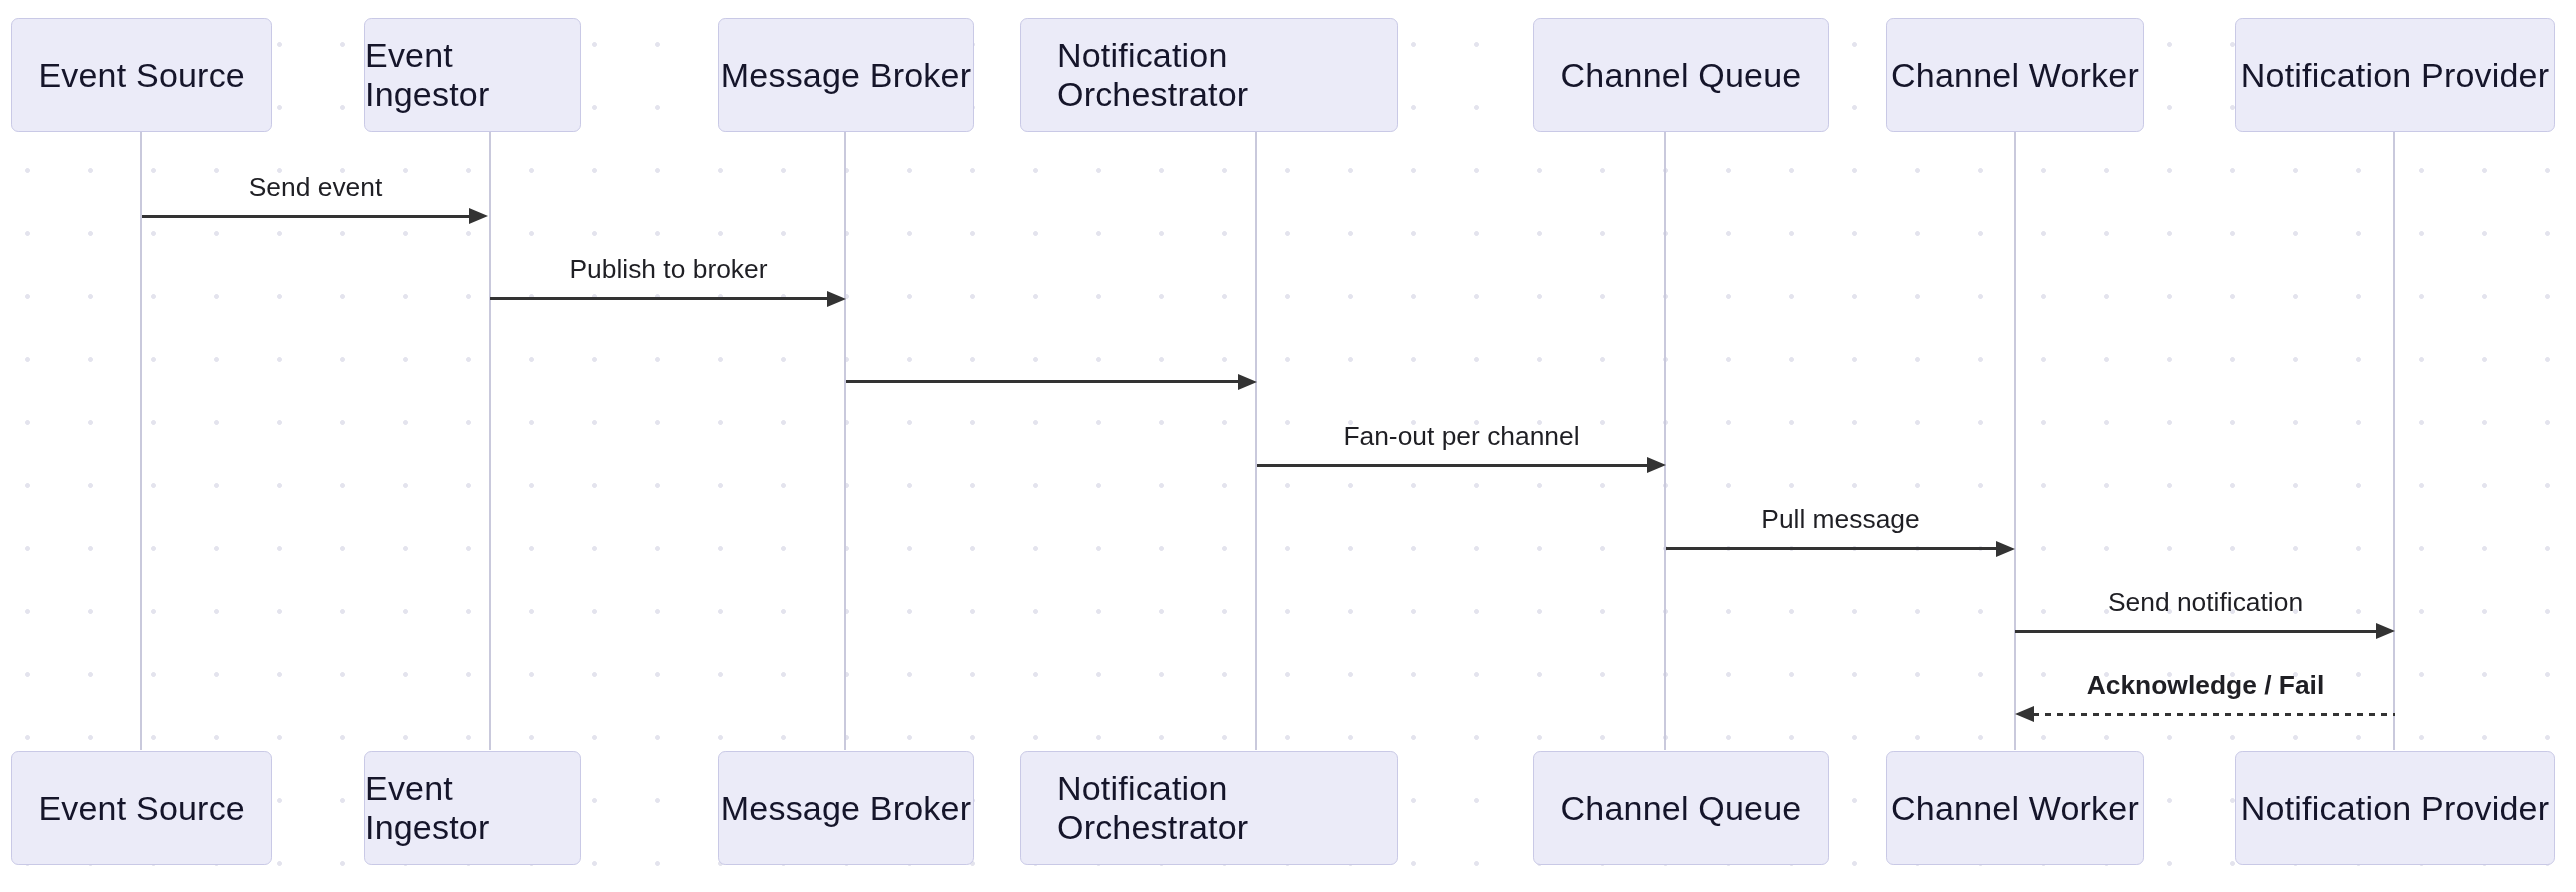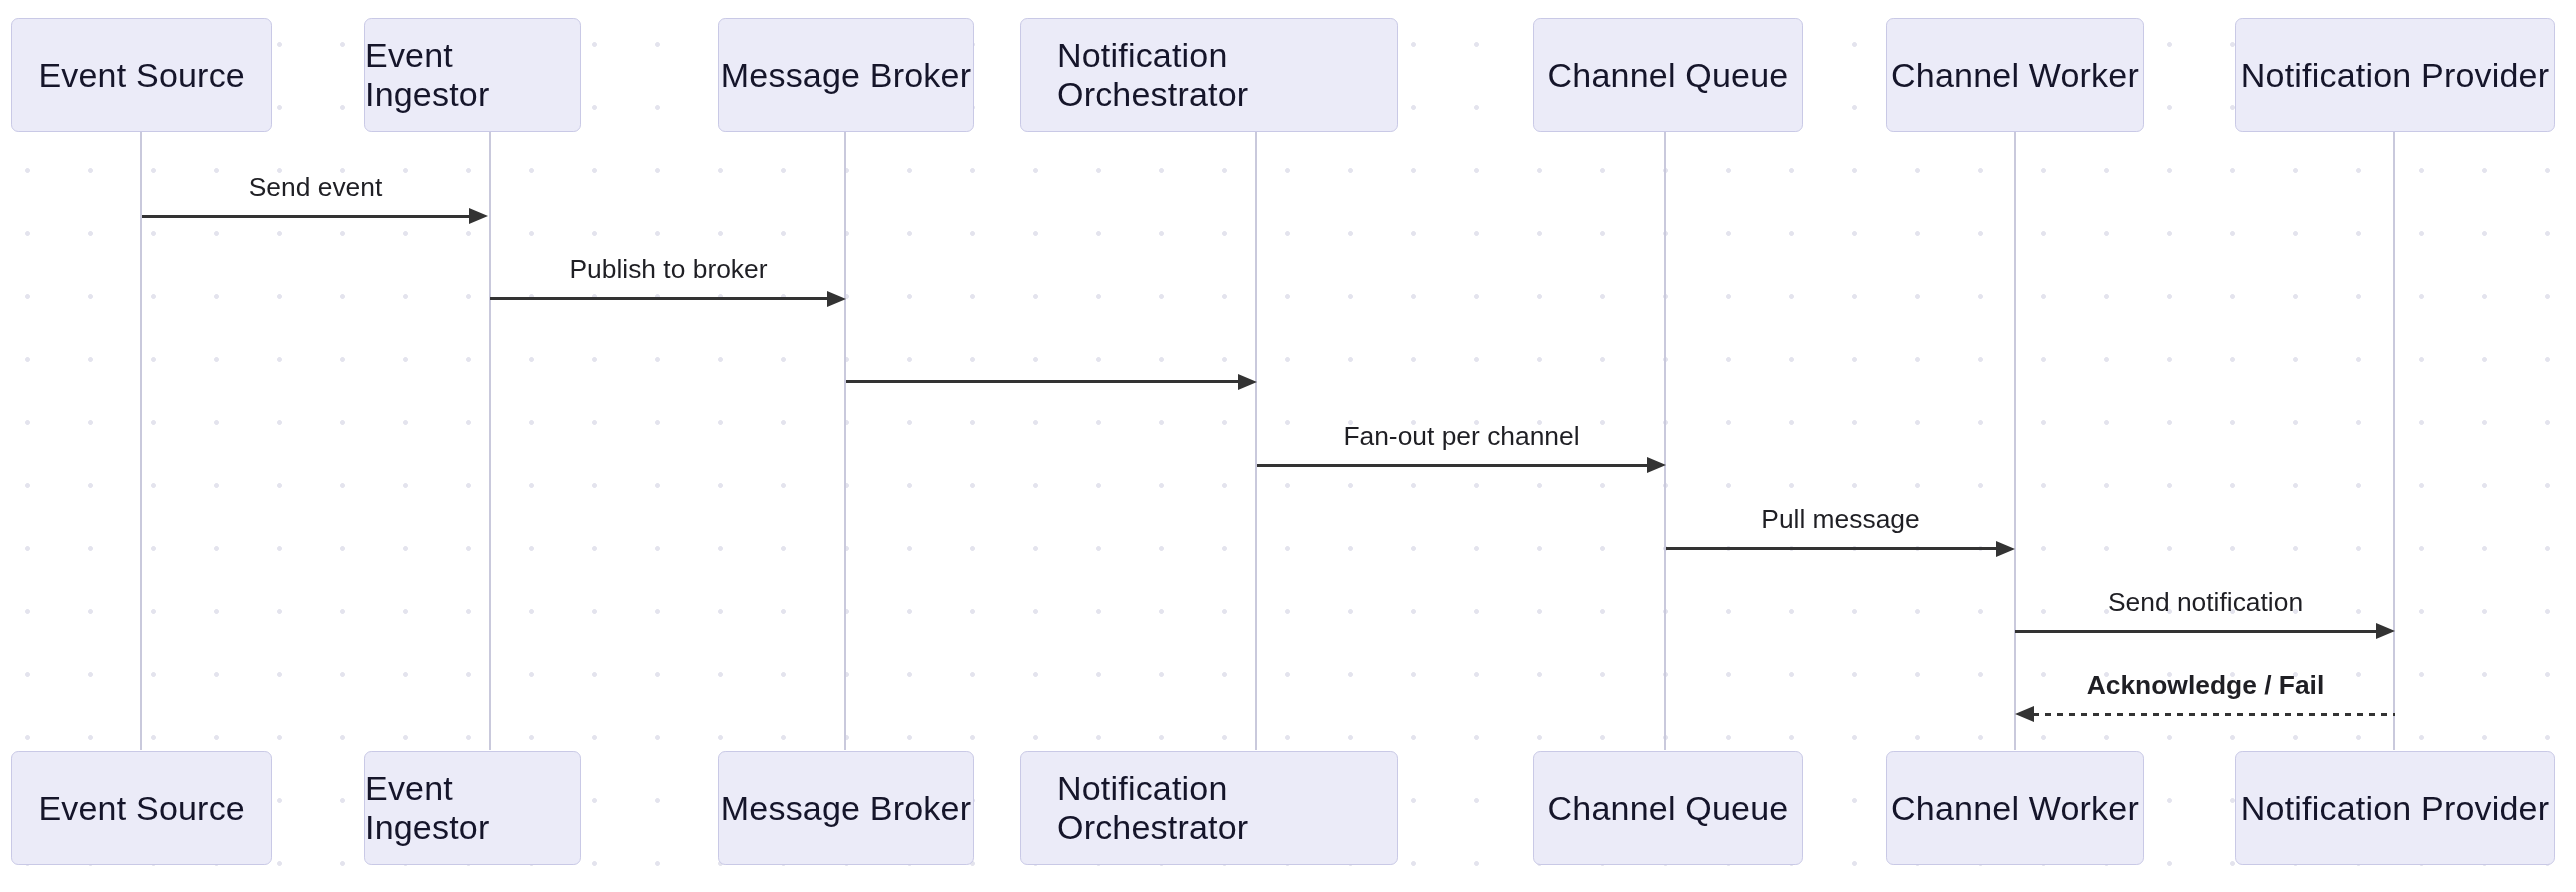--- a/index.html
+++ b/index.html
@@ -24,21 +24,21 @@
     background:#EBEBF8;border:1.6px solid #C9C9E6;border-radius:7.2px;
     display:flex;align-items:center;justify-content:center;
     font-size:34px;color:#15152a;letter-spacing:0.2px;
   }
   .top{top:18.4px;}
   .bottom{top:751px;}
   .a0{left:11.2px;width:261px;}
   .a1{left:364px;width:217px;}
   .a2{left:718px;width:256px;}
   .a3{left:1020px;width:378px;padding-left:36px;}
-  .a4{left:1533px;width:270px;}
+  .a4{left:1533px;width:296px;}
   .a5{left:1886px;width:258px;}
   .a6{left:2235px;width:320px;}
   
   .msg-label{
     position:absolute;width:513px;text-align:center;
     font-size:26.4px;line-height:35px;color:#1f1f24;
   }
   .m0t{left:59px;top:170px;}
   .m1t{left:412px;top:252px;}
   .m2t{left:795px;top:336px;}

